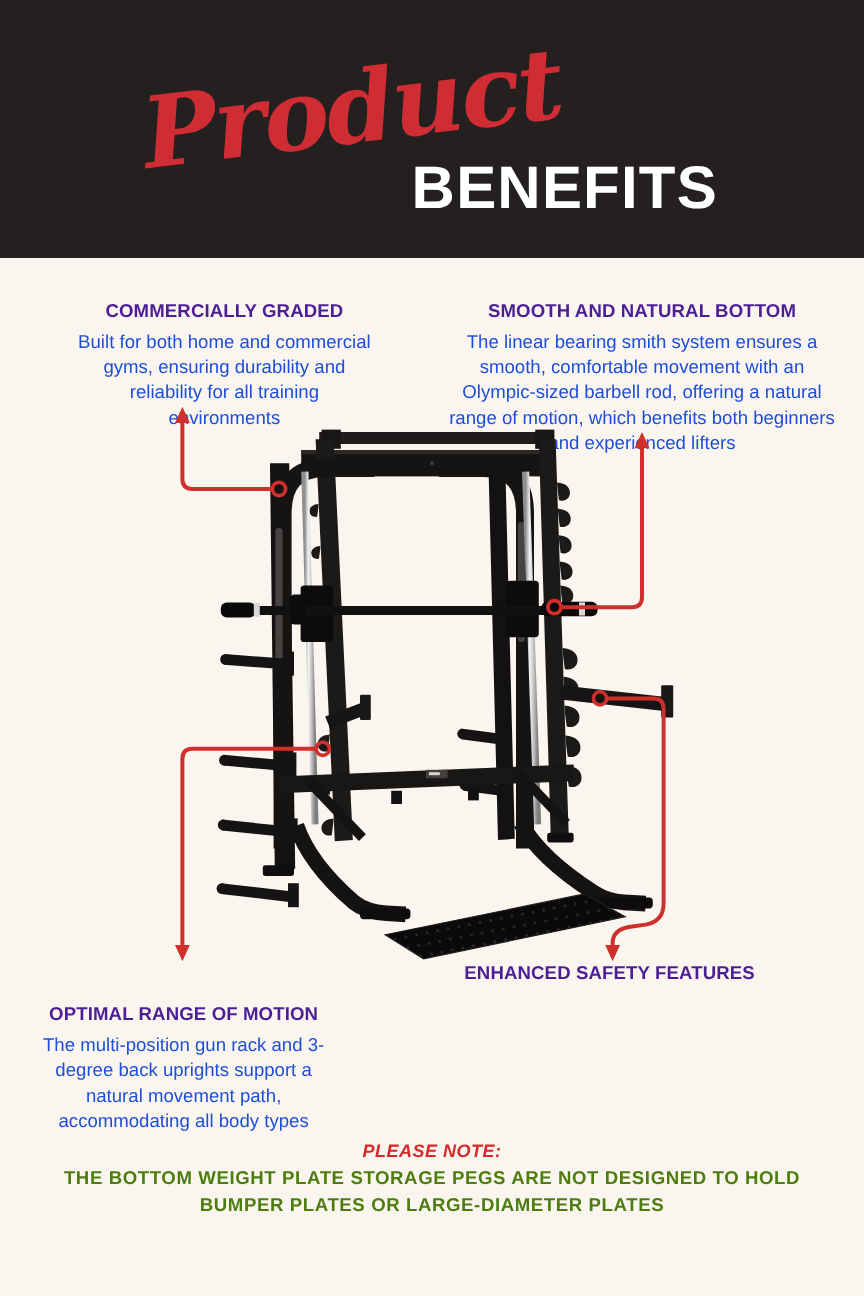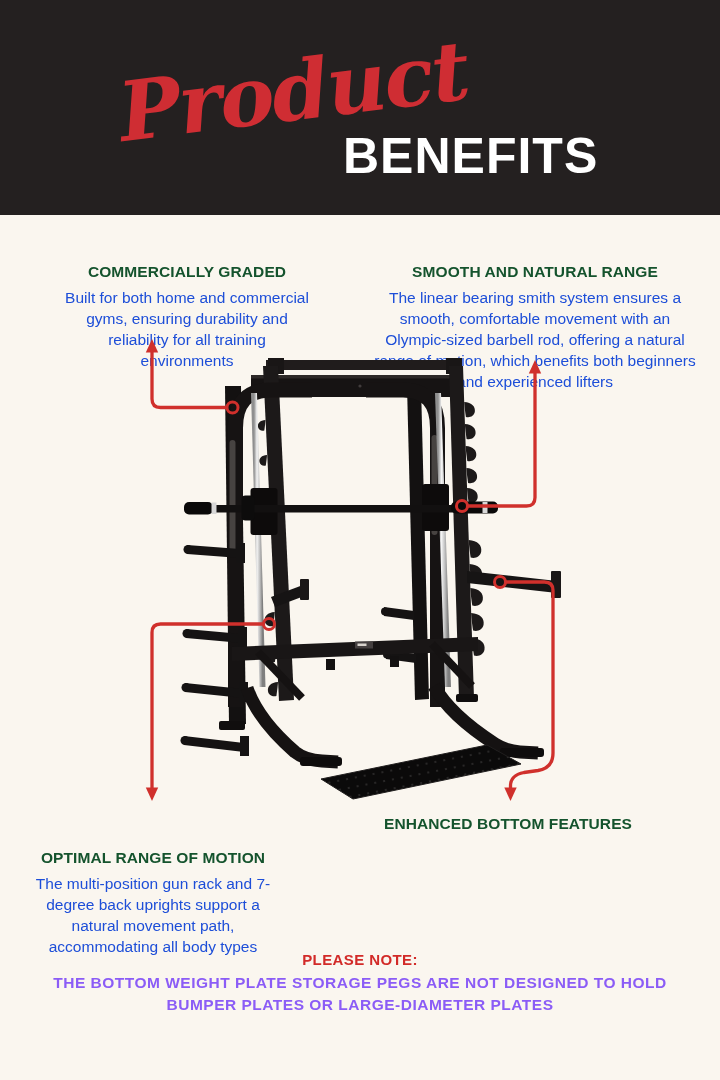--- a/index.html
+++ b/index.html
@@ -18,39 +18,40 @@
     letter-spacing:-2px;white-space:nowrap;
   }
   .main-title{
     position:absolute;left:343px;top:131px;
     font-size:50px;line-height:1;font-weight:700;color:#ffffff;
     letter-spacing:1px;white-space:nowrap;
   }
   
   .feature{position:absolute;text-align:center;}
   .feature h3{
-    margin:12px 0 5px 0;font-size:15.5px;font-weight:700;color:#14532d;
+    margin:0 0 5px 0;font-size:15.5px;font-weight:700;color:#4c1d95;
     letter-spacing:0.1px;line-height:1.2;
   }
   .feature p{
     margin:0;font-size:15.5px;color:#1d4ed8;line-height:21px;
     white-space:pre-line;
   }
   .feature.tl{left:37px;top:251px;width:300px;}
   .feature.tr{left:355px;top:251px;width:360px;}
   .feature.bl{left:22px;top:837px;width:262px;}
   .feature.br{left:330px;top:803px;width:356px;}
   
   .note{position:absolute;left:40px;top:951px;width:640px;text-align:center;}
   .note .note-label{
     font-size:15px;font-weight:800;color:#d22a28;letter-spacing:0.4px;
     margin:0 0 4px 0;
+    font-style:italic;
   }
   .note .note-text{
-    margin:0;font-size:15.5px;font-weight:800;color:#8b5cf6;
+    margin:0;font-size:15.5px;font-weight:800;color:#4d7c0f;
     letter-spacing:0.5px;line-height:22px;white-space:pre-line;
   }
   
   .overlay{position:absolute;left:0;top:0;width:720px;height:1080px;pointer-events:none;}
 </style>
 </head>
 <body>
 
 <div class="page">
 
@@ -61,38 +62,38 @@
 
   <div class="feature tl">
     <h3>COMMERCIALLY GRADED</h3>
     <p>Built for both home and commercial
 gyms, ensuring durability and
 reliability for all training
 environments</p>
   </div>
 
   <div class="feature tr">
-    <h3>SMOOTH AND NATURAL RANGE</h3>
+    <h3>SMOOTH AND NATURAL BOTTOM</h3>
     <p>The linear bearing smith system ensures a
 smooth, comfortable movement with an
 Olympic-sized barbell rod, offering a natural
 range of motion, which benefits both beginners
 and experienced lifters</p>
   </div>
 
   <div class="feature bl">
     <h3>OPTIMAL RANGE OF MOTION</h3>
-    <p>The multi-position gun rack and 7-
+    <p>The multi-position gun rack and 3-
 degree back uprights support a
 natural movement path,
 accommodating all body types</p>
   </div>
 
   <div class="feature br">
-    <h3>ENHANCED BOTTOM FEATURES</h3>
+    <h3>ENHANCED SAFETY FEATURES</h3>
   </div>
 
   <div class="note">
     <p class="note-label">PLEASE NOTE:</p>
     <p class="note-text">THE BOTTOM WEIGHT PLATE STORAGE PEGS ARE NOT DESIGNED TO HOLD
 BUMPER PLATES OR LARGE-DIAMETER PLATES</p>
   </div>
 
   <svg class="overlay" viewBox="0 0 720 1080" aria-hidden="true">
     <defs>

